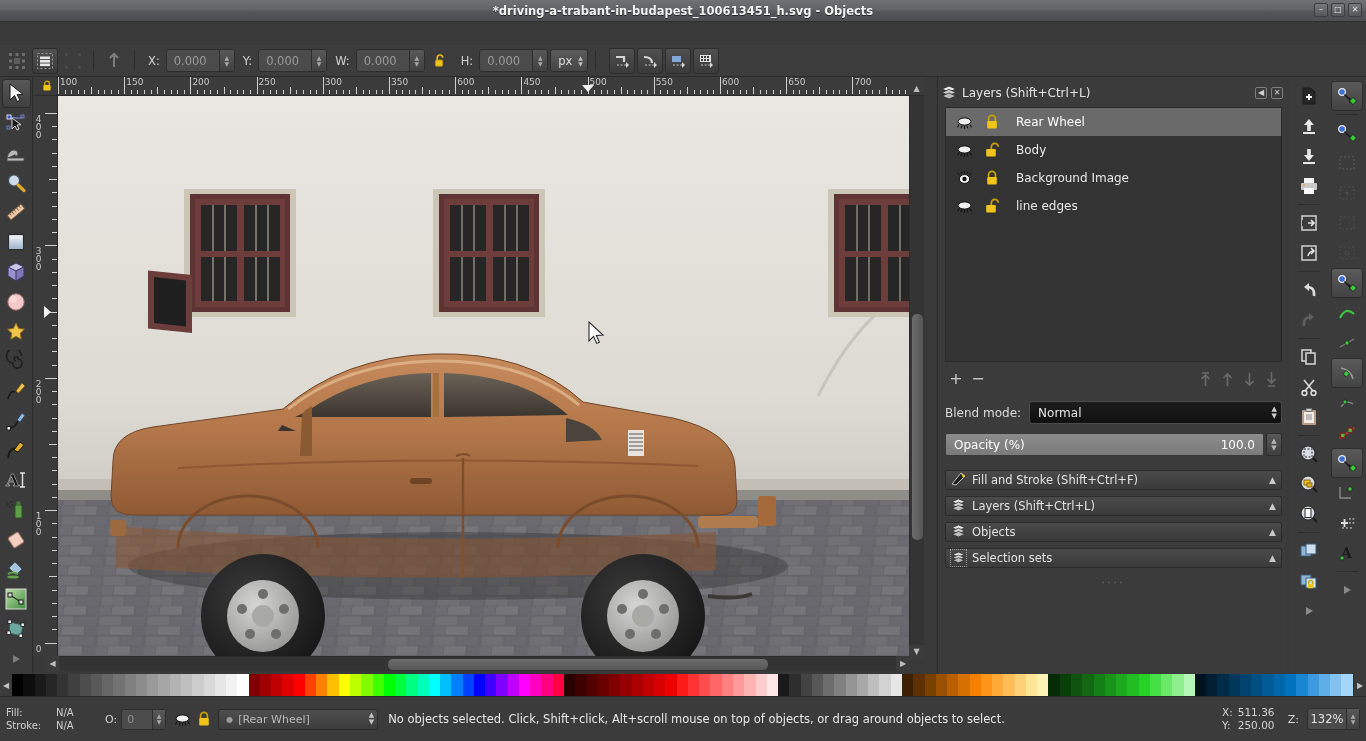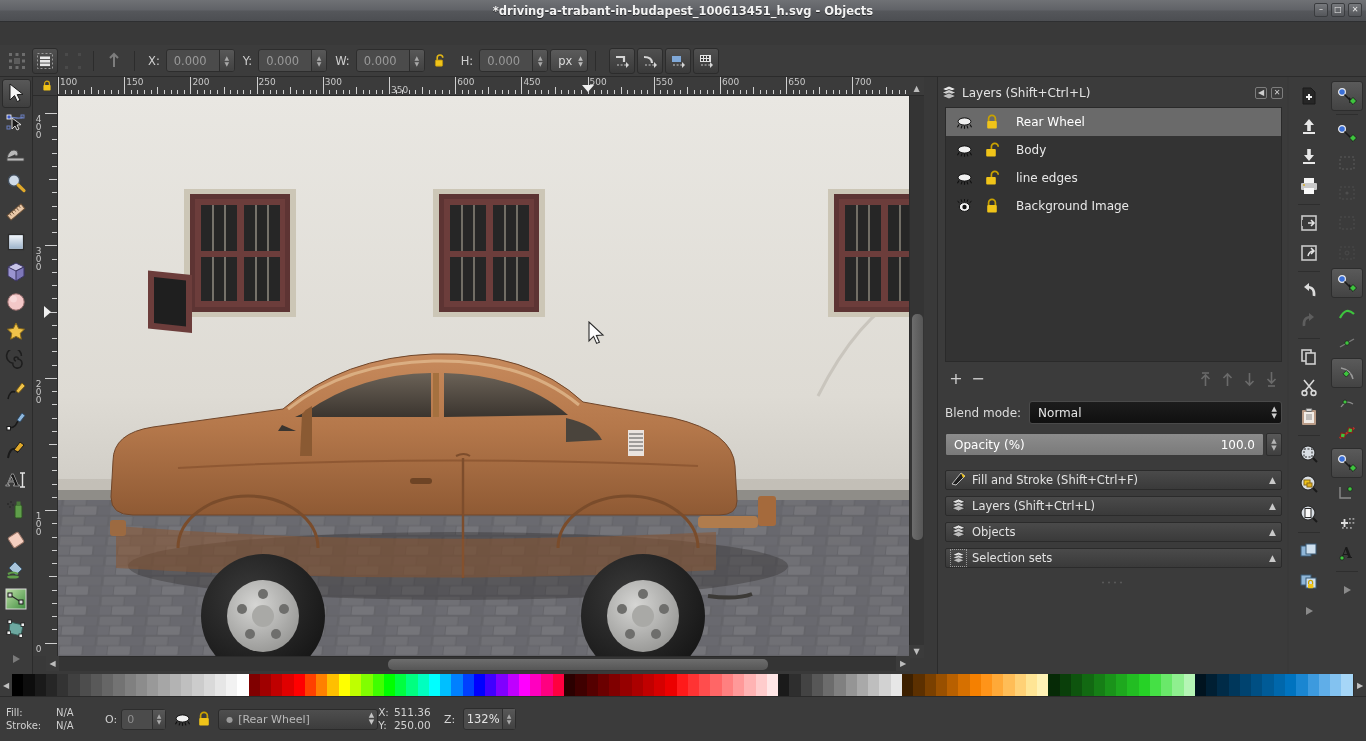--- a/index.html
+++ b/index.html
@@ -668,21 +668,21 @@
         <div class="tick" style="left:264.8px;top:0px;width:1px;height:17px;"></div>
         <div class="tick" style="left:271.42px;top:13px;width:1px;height:4px;"></div>
         <div class="tick" style="left:278.04px;top:13px;width:1px;height:4px;"></div>
         <div class="tick" style="left:284.66px;top:13px;width:1px;height:4px;"></div>
         <div class="tick" style="left:291.28000000000003px;top:13px;width:1px;height:4px;"></div>
         <div class="tick" style="left:297.90000000000003px;top:10px;width:1px;height:7px;"></div>
         <div class="tick" style="left:304.52px;top:13px;width:1px;height:4px;"></div>
         <div class="tick" style="left:311.14px;top:13px;width:1px;height:4px;"></div>
         <div class="tick" style="left:317.76px;top:13px;width:1px;height:4px;"></div>
         <div class="tick" style="left:324.38px;top:13px;width:1px;height:4px;"></div>
-        <div class="rl-lab" style="left:333px;top:0px;margin-top:8px;">350</div>
+        <div class="rl-lab" style="left:333px;top:0px;">350</div>
         <div class="tick" style="left:331px;top:0px;width:1px;height:17px;"></div>
         <div class="tick" style="left:337.62px;top:13px;width:1px;height:4px;"></div>
         <div class="tick" style="left:344.24px;top:13px;width:1px;height:4px;"></div>
         <div class="tick" style="left:350.86px;top:13px;width:1px;height:4px;"></div>
         <div class="tick" style="left:357.48px;top:13px;width:1px;height:4px;"></div>
         <div class="tick" style="left:364.1px;top:10px;width:1px;height:7px;"></div>
         <div class="tick" style="left:370.72px;top:13px;width:1px;height:4px;"></div>
         <div class="tick" style="left:377.34000000000003px;top:13px;width:1px;height:4px;"></div>
         <div class="tick" style="left:383.96px;top:13px;width:1px;height:4px;"></div>
         <div class="tick" style="left:390.58px;top:13px;width:1px;height:4px;"></div>
@@ -1109,61 +1109,61 @@
         <svg width="14" height="16" viewBox="0 0 14 16">
             <path d="M6.4 7 V4.8 a3.4 3.4 0 0 1 6.8 0" fill="none" stroke="#c9a200" stroke-width="1.7"></path>
             <rect x="1.2" y="7" width="9.6" height="7.4" rx="1" fill="#f0c419"></rect>
           </svg>
       </span>
       <span class="layer-name">Body</span>
     </div>
 
     <div class="layer-row">
       <span class="layer-eye">
-        <svg width="17" height="13" viewBox="0 0 17 13">
-            <ellipse cx="8.5" cy="5.5" rx="6.4" ry="3.6" fill="#f0f0f0" stroke="#111" stroke-width="1"></ellipse>
-            <g stroke="#111" stroke-width="1.1">
-              <path d="M3 8.6 l-1.6 2.6"></path>
-              <path d="M6 9.6 l-0.9 2.8"></path>
-              <path d="M8.5 9.9 l0 2.9"></path>
-              <path d="M11 9.6 l0.9 2.8"></path>
-              <path d="M14 8.6 l1.6 2.6"></path>
-            </g>
-          </svg>
-      </span>
-      <span class="layer-lock">
-        <svg width="14" height="16" viewBox="0 0 14 16">
-            <path d="M6.4 7 V4.8 a3.4 3.4 0 0 1 6.8 0" fill="none" stroke="#c9a200" stroke-width="1.7"></path>
-            <rect x="1.2" y="7" width="9.6" height="7.4" rx="1" fill="#f0c419"></rect>
-          </svg>
-      </span>
-      <span class="layer-name">line edges</span>
-    </div>
-
-    <div class="layer-row">
-      <span class="layer-eye">
         <svg width="17" height="14" viewBox="0 0 17 14">
             <ellipse cx="8.5" cy="8" rx="5.2" ry="4.4" fill="#f2f2f2" stroke="#111" stroke-width="1"></ellipse>
             <circle cx="8.5" cy="8" r="2.2" fill="#111"></circle>
             <g stroke="#111" stroke-width="1">
               <path d="M3.4 4.2 l-1.8 -2.4"></path>
               <path d="M6 3 l-0.9 -2.6"></path>
               <path d="M8.5 2.6 l0 -2.6"></path>
               <path d="M11 3 l0.9 -2.6"></path>
               <path d="M13.6 4.2 l1.8 -2.4"></path>
             </g>
           </svg>
       </span>
       <span class="layer-lock">
         <svg width="14" height="16" viewBox="0 0 14 16">
             <path d="M3.6 7 V4.8 a3.4 3.4 0 0 1 6.8 0 V7" fill="none" stroke="#c9a200" stroke-width="1.7"></path>
             <rect x="2.2" y="7" width="9.6" height="7.4" rx="1" fill="#f0c419"></rect>
           </svg>
       </span>
       <span class="layer-name">Background Image</span>
+    </div>
+
+    <div class="layer-row">
+      <span class="layer-eye">
+        <svg width="17" height="13" viewBox="0 0 17 13">
+            <ellipse cx="8.5" cy="5.5" rx="6.4" ry="3.6" fill="#f0f0f0" stroke="#111" stroke-width="1"></ellipse>
+            <g stroke="#111" stroke-width="1.1">
+              <path d="M3 8.6 l-1.6 2.6"></path>
+              <path d="M6 9.6 l-0.9 2.8"></path>
+              <path d="M8.5 9.9 l0 2.9"></path>
+              <path d="M11 9.6 l0.9 2.8"></path>
+              <path d="M14 8.6 l1.6 2.6"></path>
+            </g>
+          </svg>
+      </span>
+      <span class="layer-lock">
+        <svg width="14" height="16" viewBox="0 0 14 16">
+            <path d="M6.4 7 V4.8 a3.4 3.4 0 0 1 6.8 0" fill="none" stroke="#c9a200" stroke-width="1.7"></path>
+            <rect x="1.2" y="7" width="9.6" height="7.4" rx="1" fill="#f0c419"></rect>
+          </svg>
+      </span>
+      <span class="layer-name">line edges</span>
     </div>
   </div>
 
   <div class="layer-ops">
     <div class="opbtn">+</div>
     <div class="opbtn">−</div>
     <div style="flex:1"></div>
     <div class="opbtn dim">
       <svg width="17" height="17" viewBox="0 0 17 17">
           <path d="M8.5 15 V4 M4.5 8 L8.5 4 L12.5 8" stroke="#6a6a6a" stroke-width="1.6" fill="none"></path>
@@ -1675,20 +1675,21 @@
         </svg>
     </span>
     <div class="layer-sel" style="margin-left:7px">
       <span style="font-size:8px;color:#9a9a9a">●</span>
       <span>[Rear Wheel]</span>
       <span class="arrows">
           <span>▲</span>
           <span>▼</span>
         </span>
     </div>
+    <div class="statusmsg">No objects selected. Click, Shift+click, Alt+scroll mouse on top of objects, or drag around objects to select.</div>
     <div class="coords">
       <div>
         <div><span class="k">X:</span></div>
         <div><span class="k">Y:</span></div>
       </div>
       <div style="min-width:44px">
         <div>511.36</div>
         <div>250.00</div>
       </div>
     </div>

